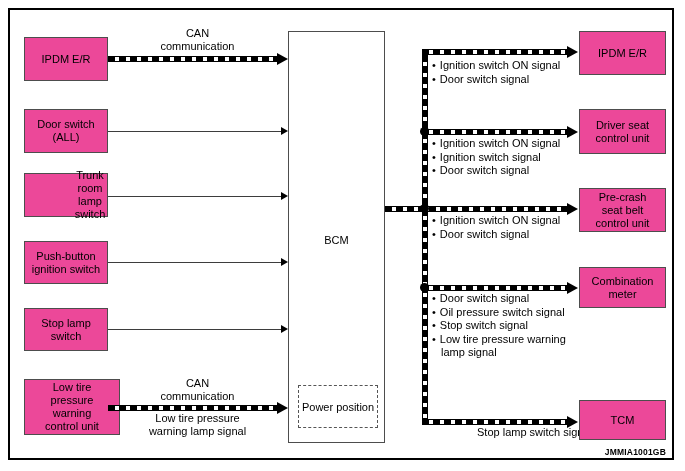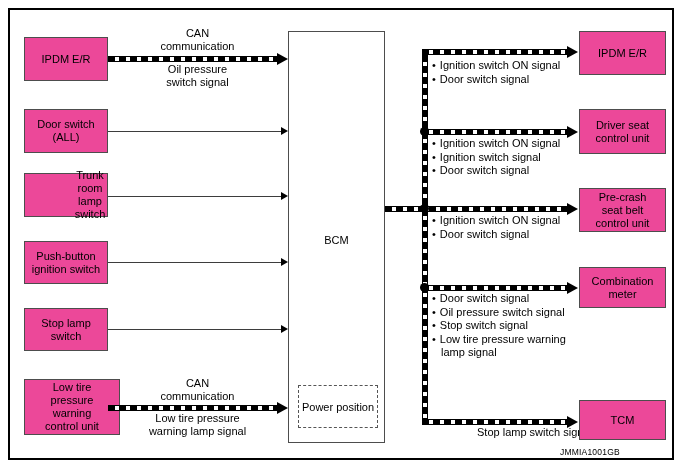--- a/index.html
+++ b/index.html
@@ -29,22 +29,22 @@
   .thinhead{position:absolute;width:0;height:0;
             border-top:4px solid transparent;border-bottom:4px solid transparent;
             border-left:7px solid #000;}
   .dot{position:absolute;width:9px;height:9px;border-radius:50%;background:#000;}
   .linklabel{position:absolute;left:110px;width:175px;text-align:center;
              font-size:11px;line-height:13px;white-space:pre-line;}
   .siglist{position:absolute;left:432px;font-size:11px;line-height:13.5px;}
   .sig{padding-left:9px;text-indent:-9px;white-space:pre-line;}
   .sig::before{content:"\2022";padding-right:4px;}
   .branchnote{position:absolute;font-size:11px;line-height:13px;}
-  .figcode{position:absolute;left:560px;top:447px;width:106px;text-align:left;
-           font-size:8.5px;line-height:10px;letter-spacing:0.2px;}
+  .figcode{position:absolute;left:560px;top:447px;width:106px;text-align:right;
+           font-size:8.5px;line-height:10px;letter-spacing:0.2px;font-weight:bold;}
 </style>
 </head>
 <body>
 
 <div class="stage">
   <div class="frame"></div>
 
   <div class="node" style="left:24px;top:37px;width:84px;height:44px;">IPDM E/R</div>
   <div class="node" style="left:24px;top:109px;width:84px;height:44px;">Door switch
 (ALL)</div>
@@ -56,22 +56,20 @@
 switch</div>
   <div class="node" style="left:24px;top:379px;width:96px;height:56px;">Low tire
 pressure
 warning
 control unit</div>
 
   <div class="linklabel" style="top:27px;">CAN
 communication</div>
   <div class="canbar-h" style="left:108px;top:56px;width:170px;"></div>
   <div class="canhead" style="left:277px;top:53px;"></div>
-  <div class="linklabel" style="top:63px;">Oil pressure
-switch signal</div>
 
   <div class="thinline" style="left:108px;top:131px;width:174px;"></div>
   <div class="thinhead" style="left:281px;top:127px;"></div>
   <div class="thinline" style="left:108px;top:196px;width:174px;"></div>
   <div class="thinhead" style="left:281px;top:192px;"></div>
   <div class="thinline" style="left:108px;top:262px;width:174px;"></div>
   <div class="thinhead" style="left:281px;top:258px;"></div>
   <div class="thinline" style="left:108px;top:329px;width:174px;"></div>
   <div class="thinhead" style="left:281px;top:325px;"></div>
 

